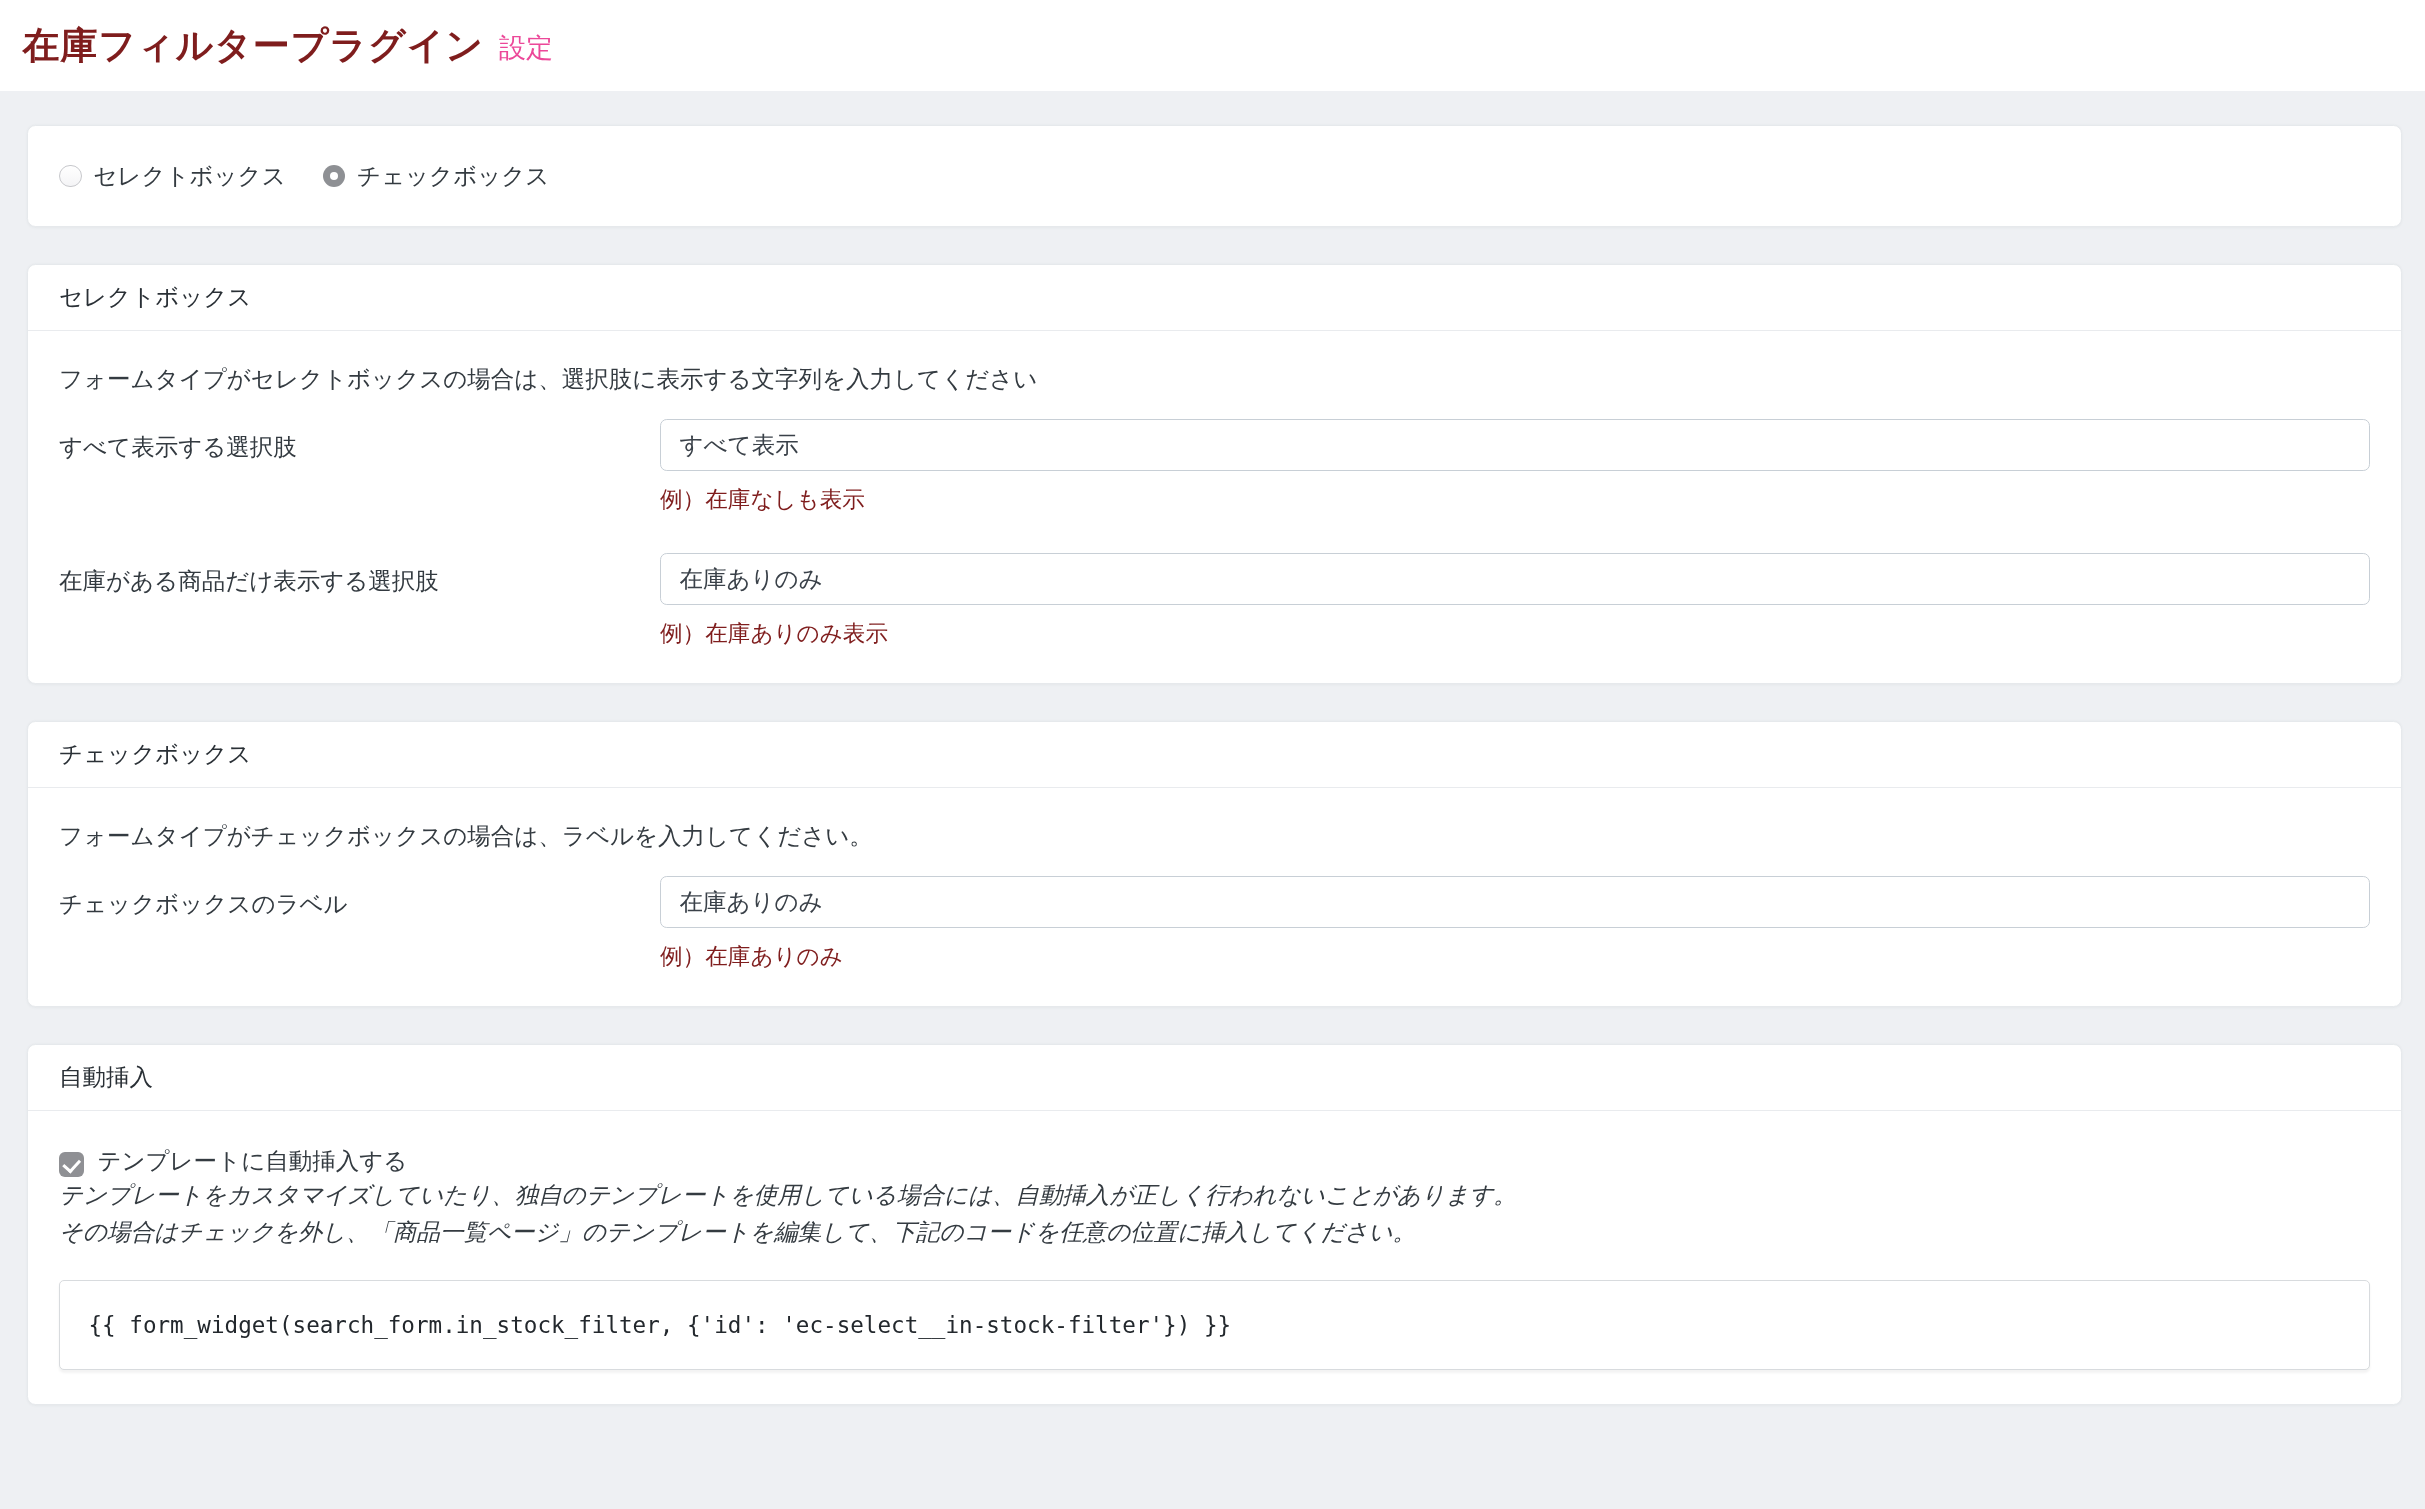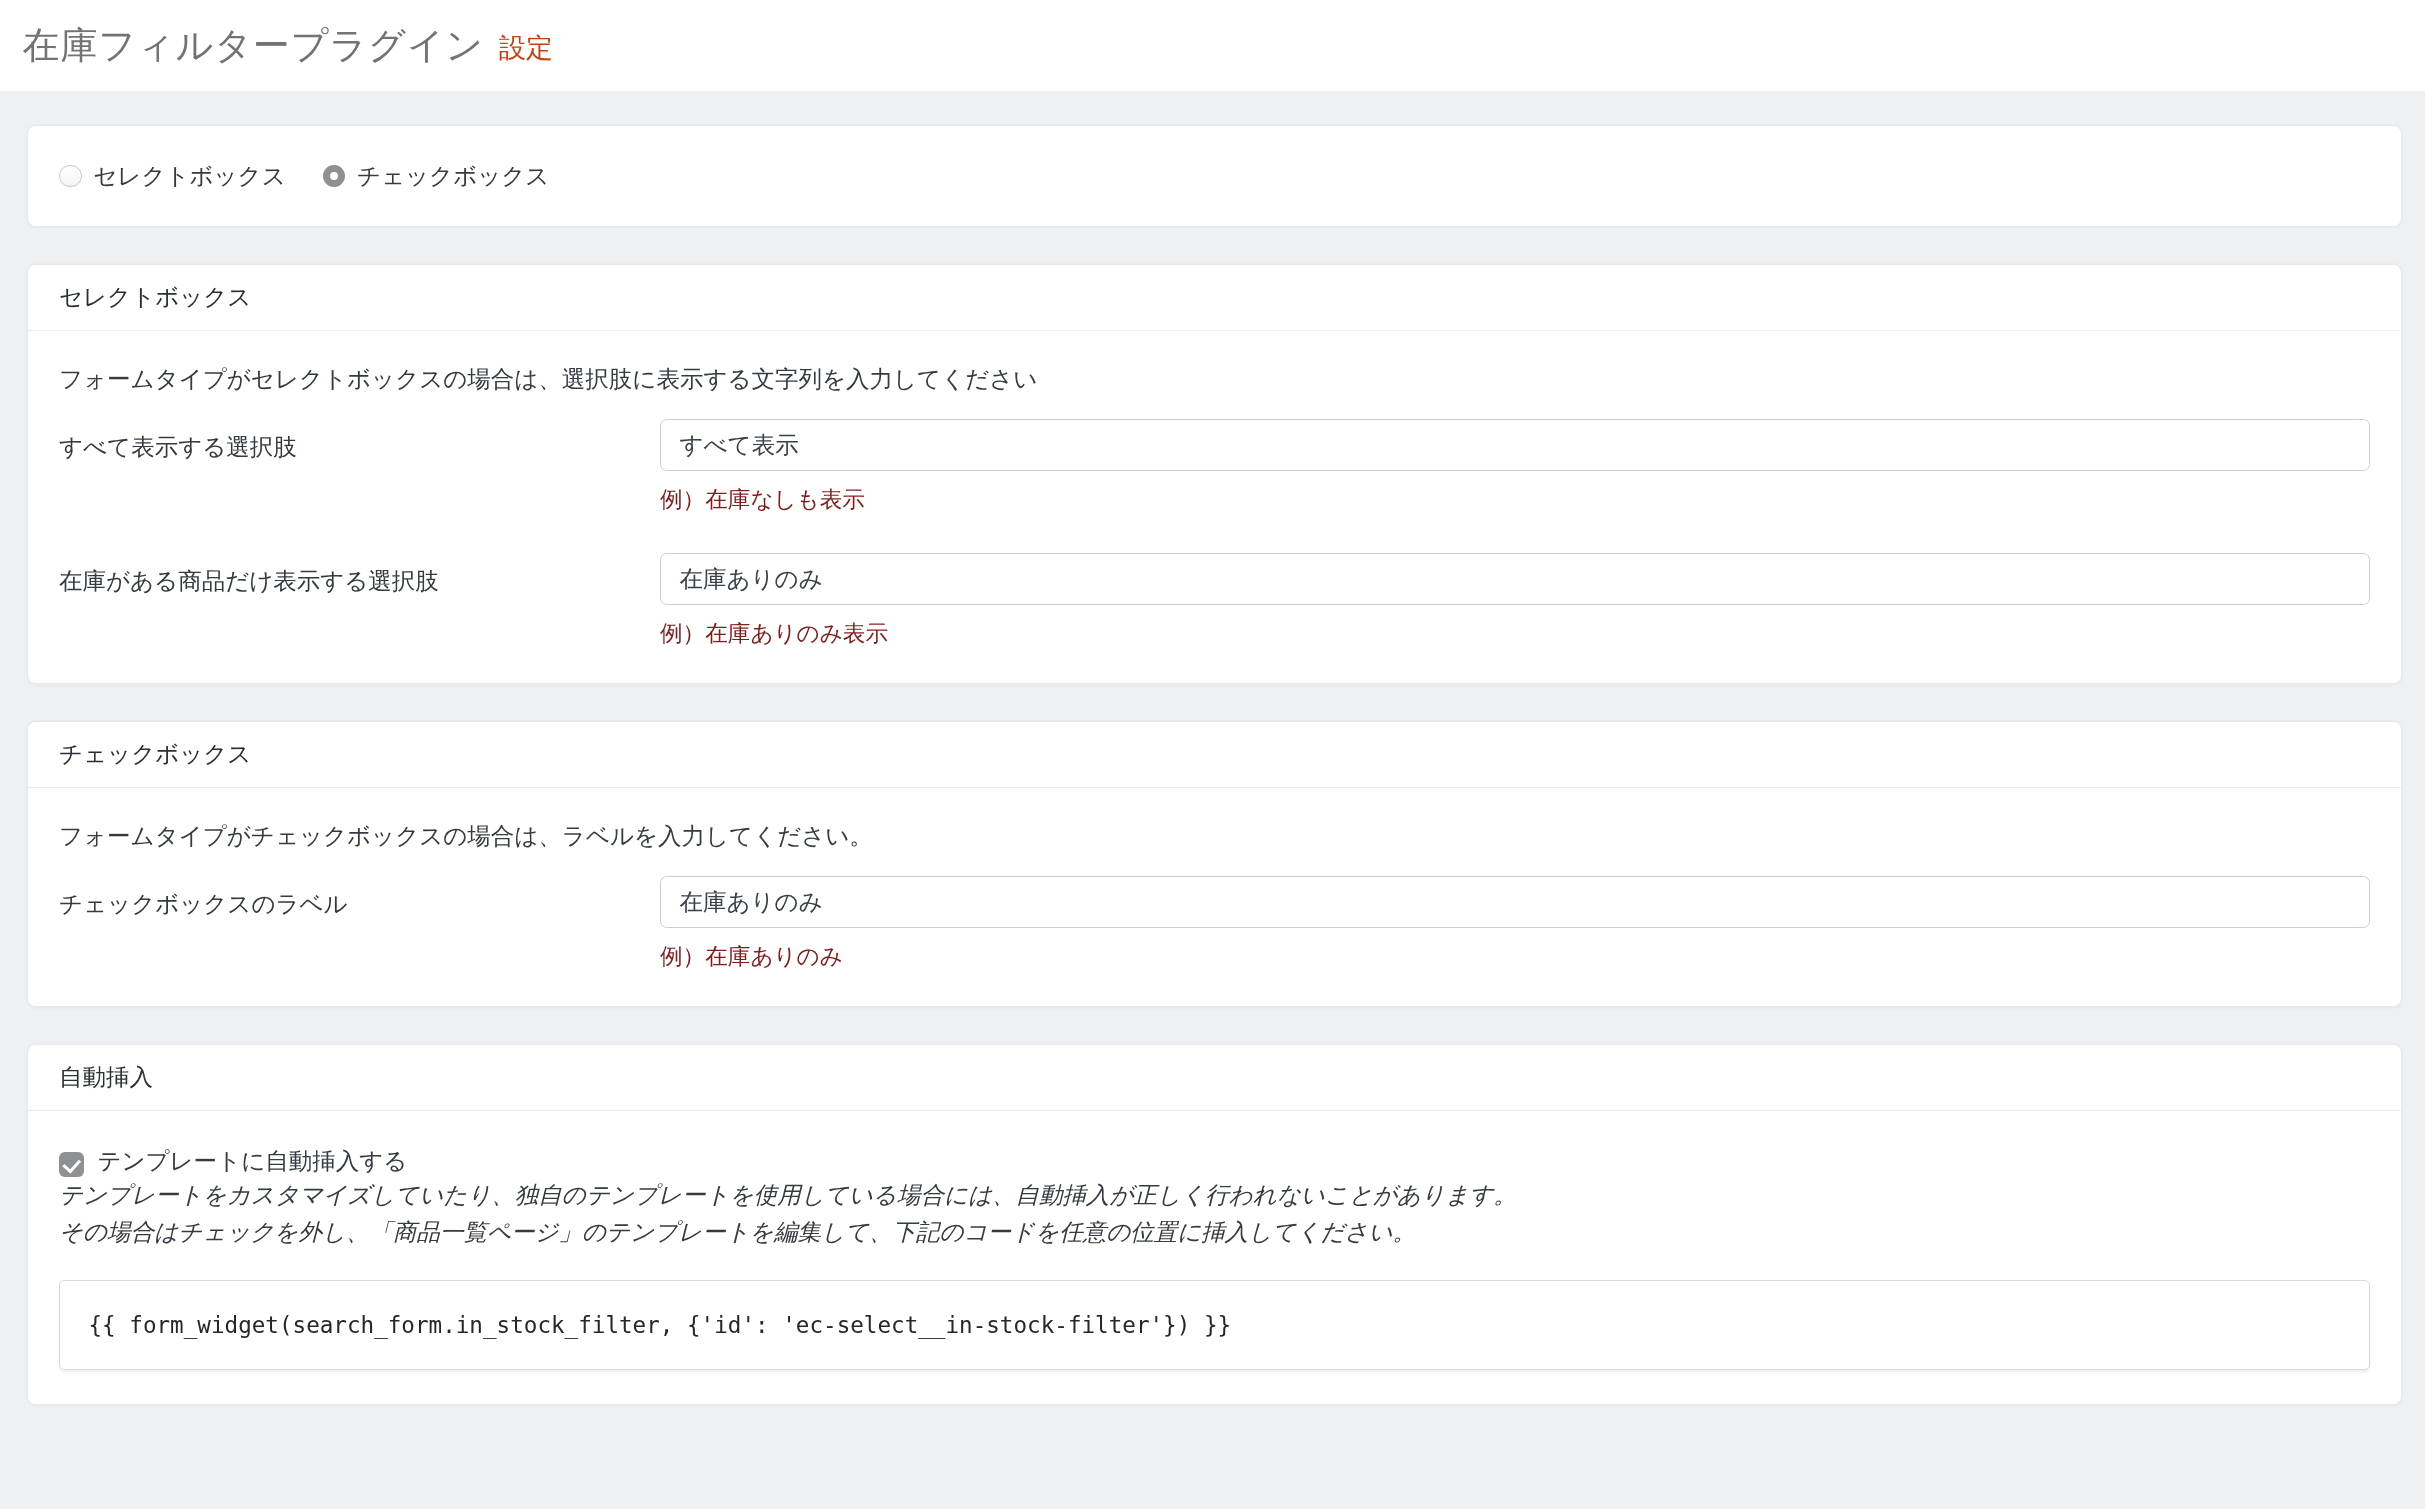--- a/index.html
+++ b/index.html
@@ -16,28 +16,28 @@
   .page-header {
     height: 91px;
     background: #ffffff;
     display: flex;
     align-items: center;
     padding-left: 22.6px;
     gap: 15px;
   }
   .page-title {
     font-size: 37px;
-    font-weight: 400;
-    color: #737373;
+    font-weight: 700;
+    color: #7f1d1d;
     letter-spacing: 0.8px;
   }
   .page-subtitle {
     font-size: 27px;
     font-weight: 400;
-    color: #c2410c;
+    color: #ec4899;
     position: relative;
     top: 2.5px;
   }
 
   
   .main {
     padding: 34px 24px 0 27px;
   }
   .card {
     background: #ffffff;

